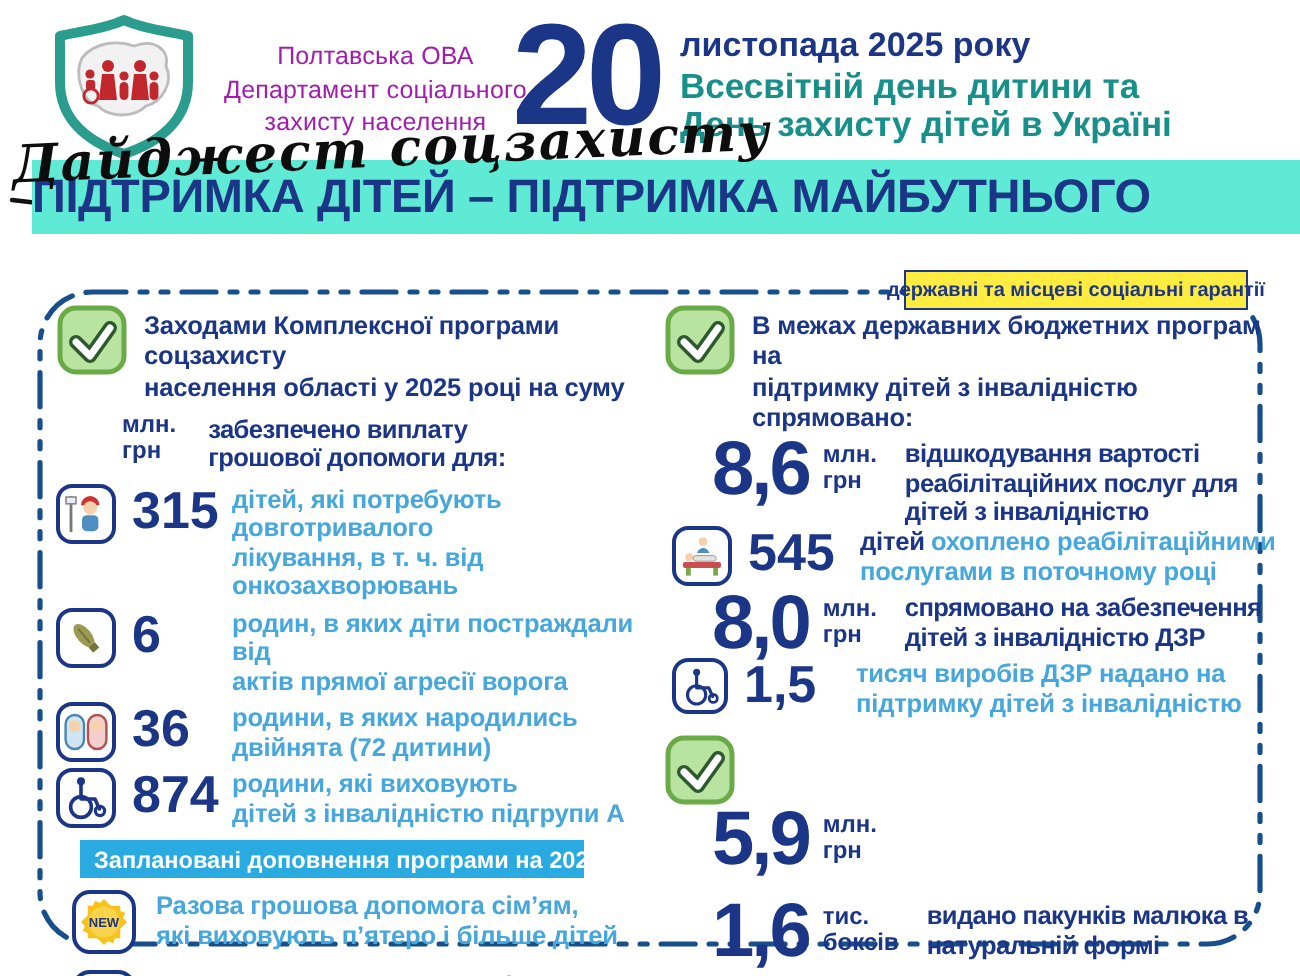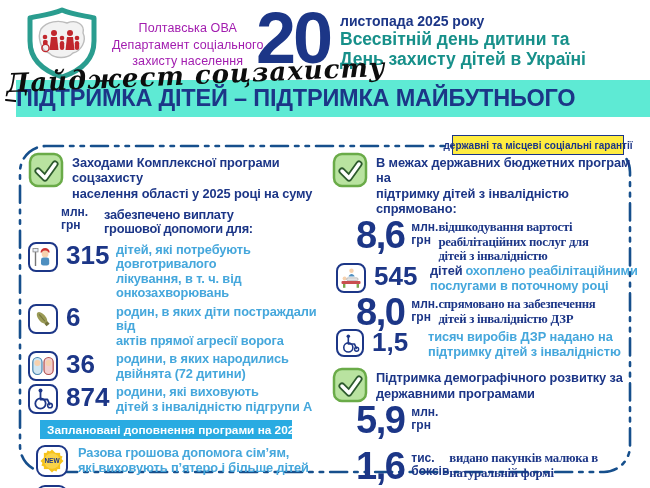--- a/index.html
+++ b/index.html
@@ -8,21 +8,21 @@
   
   .logo{position:absolute;left:20px;top:7px;width:84px;height:74px;}
   .org{position:absolute;left:112px;top:20px;font-size:12.5px;font-weight:normal;
        color:#a21caf;white-space:pre-line;line-height:1.32;letter-spacing:.1px;text-align:center;}
   .digest{position:absolute;left:6px;top:60px;font-family:"DejaVu Serif",serif;
           font-style:italic;font-weight:bold;font-size:26px;color:#0d0d0d;
           transform:rotate(-2.5deg);letter-spacing:1px;z-index:4;}
   .day-number{position:absolute;left:256px;top:2px;font-size:72px;font-weight:800;
               color:#1c3687;letter-spacing:-3px;line-height:1;}
   .date-block{position:absolute;left:340px;top:13px;line-height:1.16;}
-  .date-text{font-size:14px;font-weight:800;color:#1c3687;}
+  .date-text{font-size:17px;font-weight:800;color:#1c3687;}
   .event-lines{font-size:17.5px;font-weight:800;color:#17908a;white-space:pre-line;
                line-height:1.12;margin-top:1px;}
   
   .main-banner{position:absolute;left:16px;top:80px;width:634px;height:37px;background:#5eead4;
                display:flex;align-items:center;justify-content:flex-start;z-index:2;}
   .main-banner span{font-size:23.5px;font-weight:800;color:#1c3687;letter-spacing:-.2px;white-space:nowrap;}
   .guarantee-badge{position:absolute;left:452px;top:135px;width:170px;height:18px;background:#ffec40;
                    border:1.5px solid #1c3687;display:flex;align-items:center;justify-content:center;
                    font-size:10px;font-weight:bold;color:#1c3687;z-index:3;white-space:nowrap;}
   .overlay{position:absolute;left:0;top:0;width:650px;height:488px;pointer-events:none;z-index:1;}
@@ -51,21 +51,21 @@
   .l-row .desc{margin-left:4px;padding-top:1px;}
   .plan-banner{margin-top:6px;margin-left:12px;width:252px;height:19px;background:#29abe2;
                display:flex;align-items:center;padding-left:7px;box-sizing:border-box;
                font-size:11.8px;font-weight:bold;color:#ffffff;white-space:nowrap;}
   .plan-row{margin-top:6px;padding-left:8px;}
   .plan-row .icon-box{border-radius:9px;flex-basis:32px;width:32px;height:32px;}
   .plan-row .desc{margin-left:10px;padding-top:1px;}
   .plan-row.second{margin-top:8px;}
   
   .r-big{padding-left:24px;margin-top:2px;}
-  .r-big .desc{padding-top:2px;font-family:Liberation Serif, serif;}
+  .r-big .desc{margin-left:14px;padding-top:2px;}
   .r-iconrow{padding-left:4px;}
   .r-iconrow .mid-num{min-width:56px;}
   .r-iconrow .desc{padding-top:1px;}
   .row-99{height:43px;}
   .row-488{margin-top:2px;height:28px;}
   .row-80{margin-top:4px;height:32px;}
   .row-15{margin-top:2px;height:28px;}
   .demo-intro{margin-top:8px;height:34px;}
   .row-59{margin-top:2px;height:40px;}
   .row-16{margin-top:6px;}
@@ -287,22 +287,20 @@
       <span class="desc blue">тисяч виробів ДЗР надано на
 підтримку дітей з інвалідністю</span>
     </div>
 
     <div class="intro-row demo-intro">
       <svg class="check-box" viewBox="0 0 36 36">
         <rect x="2" y="2" width="32" height="32" rx="8" fill="#b9e3a0" stroke="#6aab48" stroke-width="2.5"></rect>
         <path d="M10 19 l7 7 L27 12" fill="none" stroke="#2d5a2d" stroke-width="7" stroke-linecap="round" stroke-linejoin="round"></path>
         <path d="M10 19 l7 7 L27 12" fill="none" stroke="#ffffff" stroke-width="3.5" stroke-linecap="round" stroke-linejoin="round"></path>
       </svg>
-      <div class="intro-text">Підтримка демографічного розвитку за
-державними програмами</div>
     </div>
 
     <div class="stat-row r-big row-59">
       <span class="big-num">5,9</span>
       <span class="unit">
         <span>млн.</span>
         <span>грн</span>
       </span>
     </div>
 

